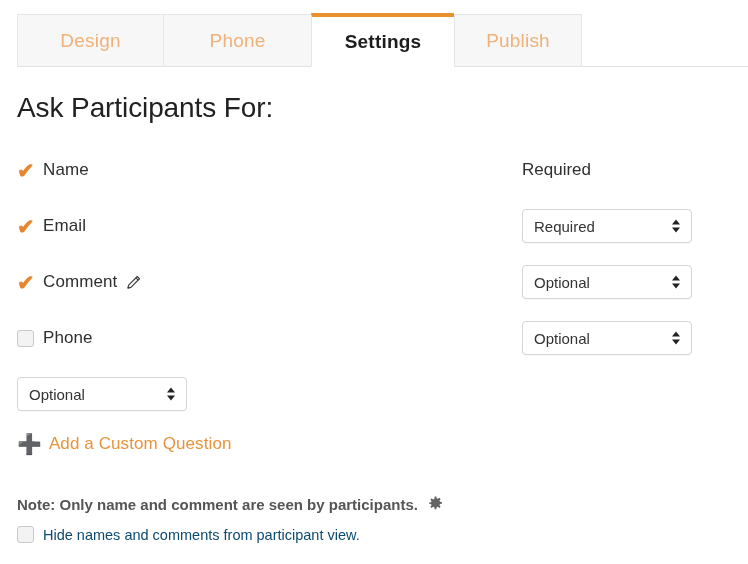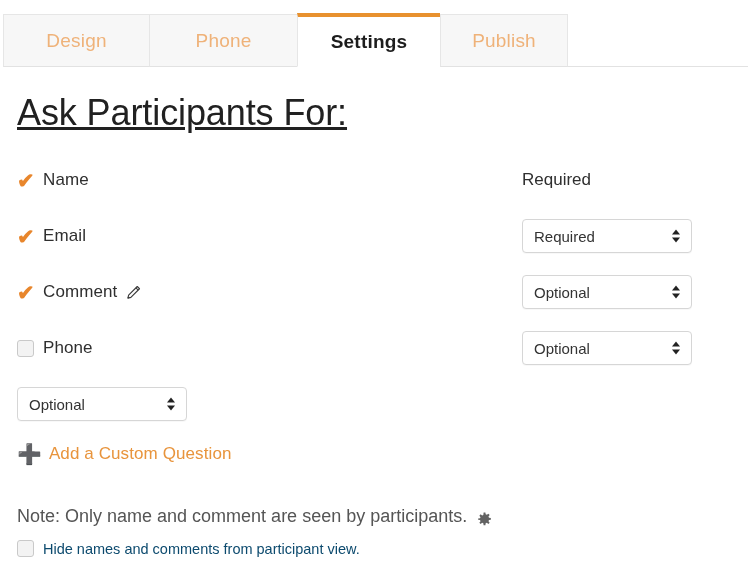--- a/index.html
+++ b/index.html
@@ -12,21 +12,21 @@
     background: #ffffff;
     font-family: "Liberation Sans", sans-serif;
     color: #2b2b2b;
     overflow: hidden;
   }
 
   
   .tabbar {
     position: relative;
     height: 67px;
-    padding-left: 3px;
+    padding-left: 17px;
     box-sizing: border-box;
     display: flex;
     align-items: flex-end;
   }
   .tabbar::after {
     content: "";
     position: absolute;
     left: 17px;
     right: 0;
     bottom: 0;
@@ -65,26 +65,25 @@
     border-bottom: 1px solid #ffffff;
     height: 54px;
     z-index: 3;
   }
 
   
   .content {
     padding: 0 17px;
   }
   .page-title {
-    font-size: 36px;
+    font-size: 28px;
     font-weight: normal;
     color: #212121;
     margin: 25px 0 0 0;
     letter-spacing: -0.1px;
-    text-decoration: underline;
   }
 
   .field-list {
     margin-top: 18px;
   }
   .field-row {
     display: flex;
     align-items: center;
     height: 56px;
   }
@@ -198,23 +197,24 @@
     color: #e8943c;
     letter-spacing: 0.1px;
   }
 
   
   .note-block {
     margin-top: 39px;
   }
   .note-line {
     display: flex;
-    align-items: flex-end;
-    font-size: 18px;
+    align-items: flex-start;
+    font-size: 15px;
     color: #555555;
+    font-weight: bold;
   }
   .gear-icon {
     margin-left: 10px;
     display: inline-flex;
     align-items: center;
   }
   .hide-row {
     display: flex;
     align-items: center;
     margin-top: 13px;

